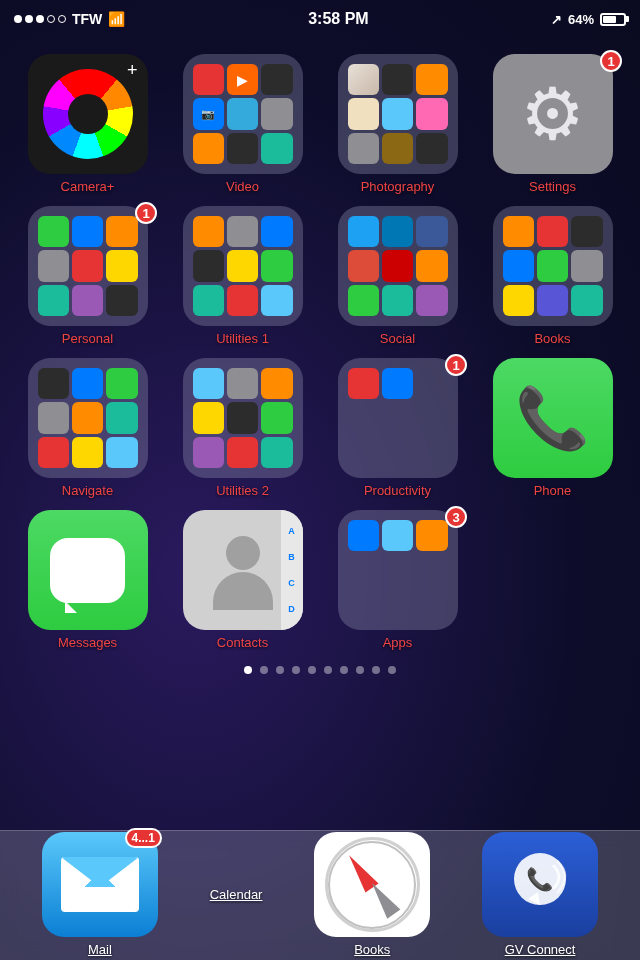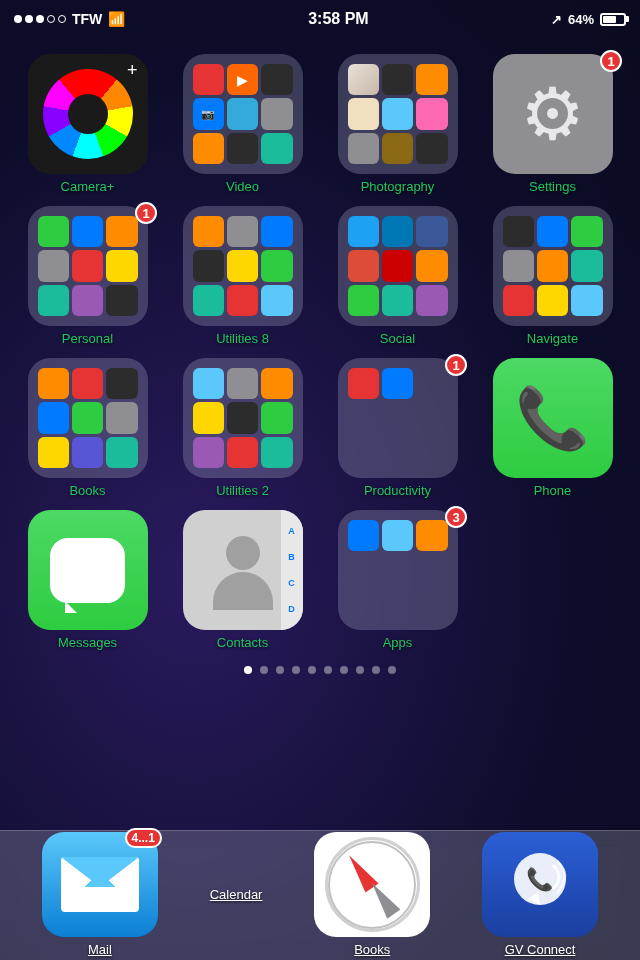--- a/index.html
+++ b/index.html
@@ -76,21 +76,21 @@
       height: 120px;
       border-radius: 22px;
       display: flex;
       align-items: center;
       justify-content: center;
       position: relative;
       overflow: hidden;
     }
 
     .app-label {
-      color: #22c55e;
+      color: #ef4444;
       font-size: 13px;
       font-weight: 400;
       margin-top: 5px;
       text-align: left;
       text-shadow: 0 1px 3px rgba(0,0,0,0.8);
     }
 
     
     .badge {
       position: absolute;
@@ -564,66 +564,66 @@
       <div class="folder-mini-icon f-orange"></div>
       <div class="folder-mini-icon f-gray"></div>
       <div class="folder-mini-icon f-blue"></div>
       <div class="folder-mini-icon f-dark"></div>
       <div class="folder-mini-icon f-yellow"></div>
       <div class="folder-mini-icon f-green"></div>
       <div class="folder-mini-icon f-teal"></div>
       <div class="folder-mini-icon f-red"></div>
       <div class="folder-mini-icon f-lightblue"></div>
     </div>
-    <span class="app-label">Utilities 8</span>
+    <span class="app-label">Utilities 1</span>
   </div>
 
   <div class="app-item">
     <div class="app-icon folder-icon">
       <div class="folder-mini-icon" style="background:#1da1f2;border-radius:6px;"></div>
       <div class="folder-mini-icon" style="background:#0077b5;border-radius:6px;"></div>
       <div class="folder-mini-icon" style="background:#3b5998;border-radius:6px;"></div>
       <div class="folder-mini-icon" style="background:#dd4b39;border-radius:6px;"></div>
       <div class="folder-mini-icon" style="background:#c00;border-radius:6px;"></div>
       <div class="folder-mini-icon f-orange"></div>
       <div class="folder-mini-icon f-green"></div>
       <div class="folder-mini-icon f-teal"></div>
       <div class="folder-mini-icon f-purple"></div>
     </div>
     <span class="app-label">Social</span>
-  </div>
-
-  <div class="app-item">
-    <div class="app-icon folder-icon">
-      <div class="folder-mini-icon f-dark"></div>
-      <div class="folder-mini-icon f-blue"></div>
-      <div class="folder-mini-icon f-green"></div>
-      <div class="folder-mini-icon f-gray"></div>
-      <div class="folder-mini-icon f-orange"></div>
-      <div class="folder-mini-icon f-teal"></div>
-      <div class="folder-mini-icon f-red"></div>
-      <div class="folder-mini-icon f-yellow"></div>
-      <div class="folder-mini-icon f-lightblue"></div>
-    </div>
-    <span class="app-label">Navigate</span>
   </div>
 
   <div class="app-item">
     <div class="app-icon folder-icon">
       <div class="folder-mini-icon f-orange"></div>
       <div class="folder-mini-icon f-red"></div>
       <div class="folder-mini-icon f-dark"></div>
       <div class="folder-mini-icon f-blue"></div>
       <div class="folder-mini-icon f-green"></div>
       <div class="folder-mini-icon f-gray"></div>
       <div class="folder-mini-icon f-yellow"></div>
       <div class="folder-mini-icon" style="background:#5856d6;border-radius:6px;"></div>
       <div class="folder-mini-icon f-teal"></div>
     </div>
     <span class="app-label">Books</span>
+  </div>
+
+  <div class="app-item">
+    <div class="app-icon folder-icon">
+      <div class="folder-mini-icon f-dark"></div>
+      <div class="folder-mini-icon f-blue"></div>
+      <div class="folder-mini-icon f-green"></div>
+      <div class="folder-mini-icon f-gray"></div>
+      <div class="folder-mini-icon f-orange"></div>
+      <div class="folder-mini-icon f-teal"></div>
+      <div class="folder-mini-icon f-red"></div>
+      <div class="folder-mini-icon f-yellow"></div>
+      <div class="folder-mini-icon f-lightblue"></div>
+    </div>
+    <span class="app-label">Navigate</span>
   </div>
 
   <div class="app-item">
     <div class="app-icon folder-icon">
       <div class="folder-mini-icon f-lightblue"></div>
       <div class="folder-mini-icon f-gray"></div>
       <div class="folder-mini-icon f-orange"></div>
       <div class="folder-mini-icon f-yellow"></div>
       <div class="folder-mini-icon f-dark"></div>
       <div class="folder-mini-icon f-green"></div>

